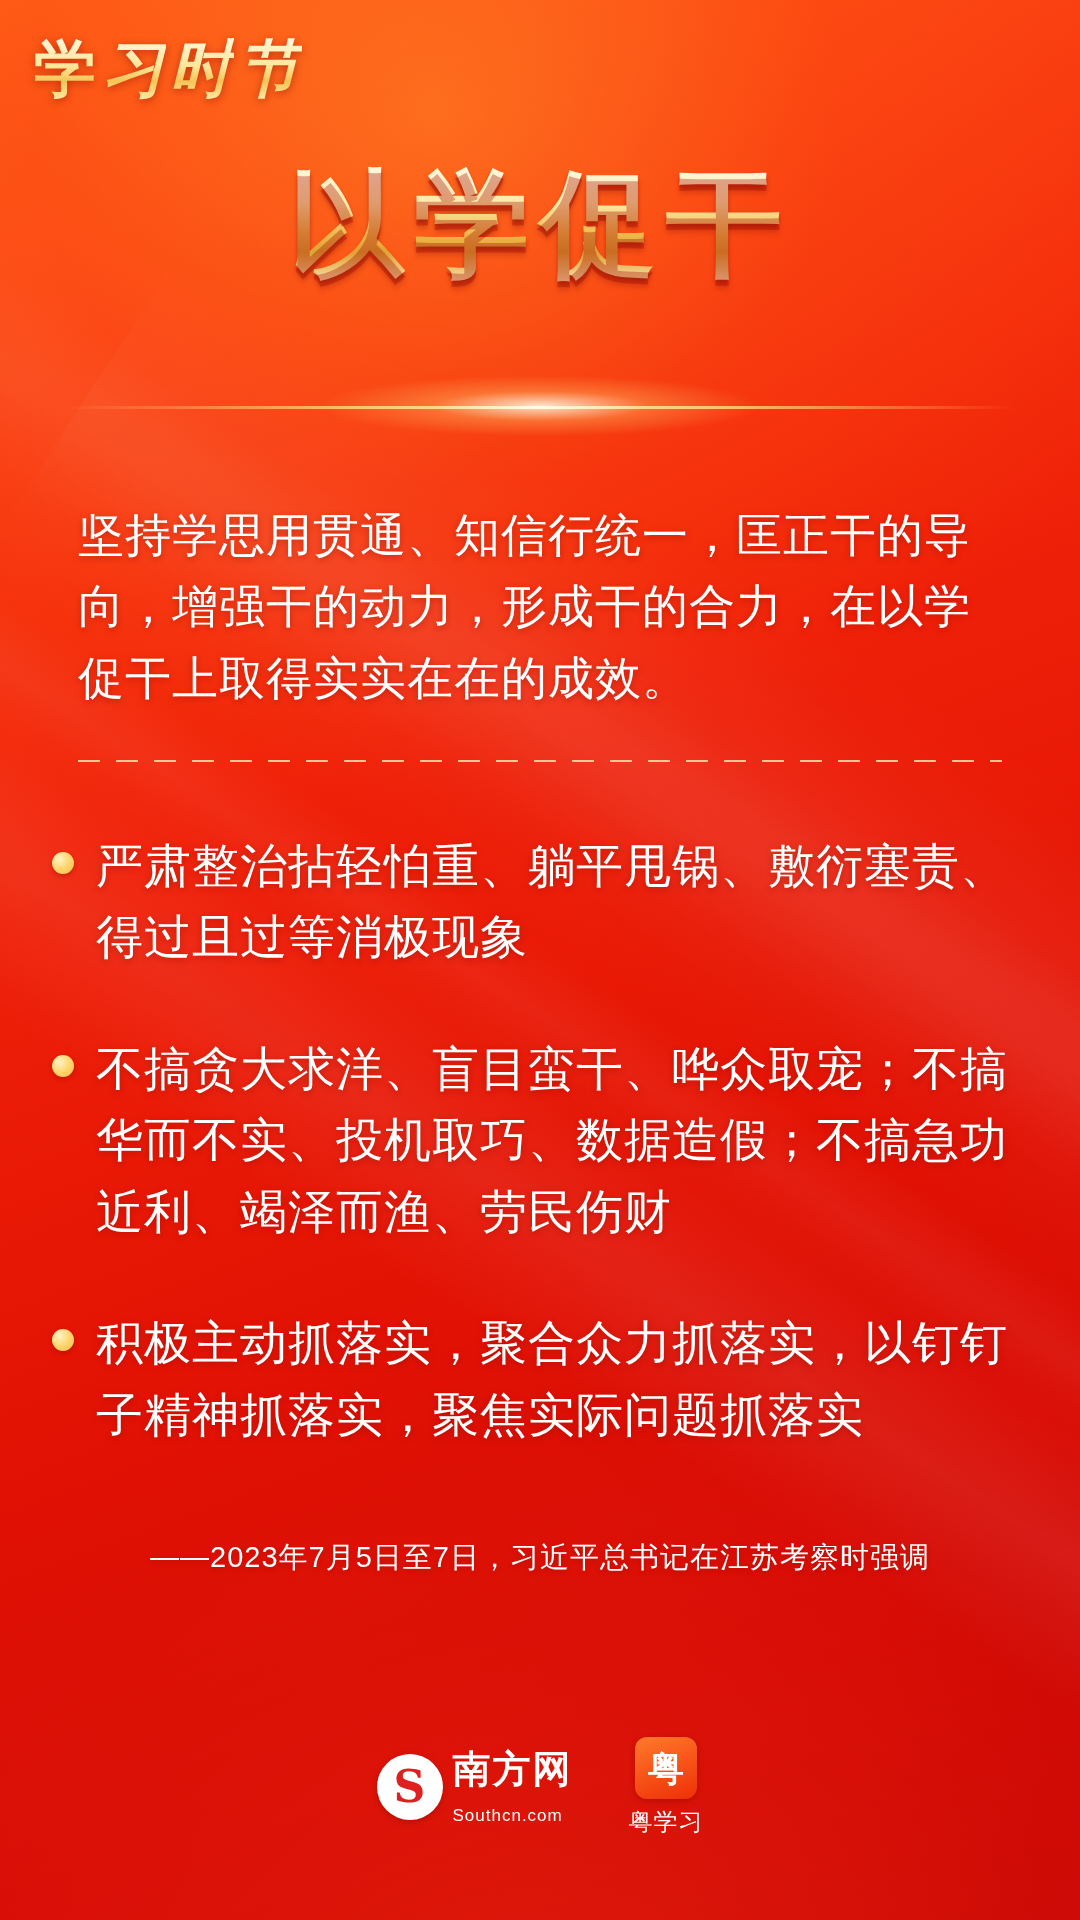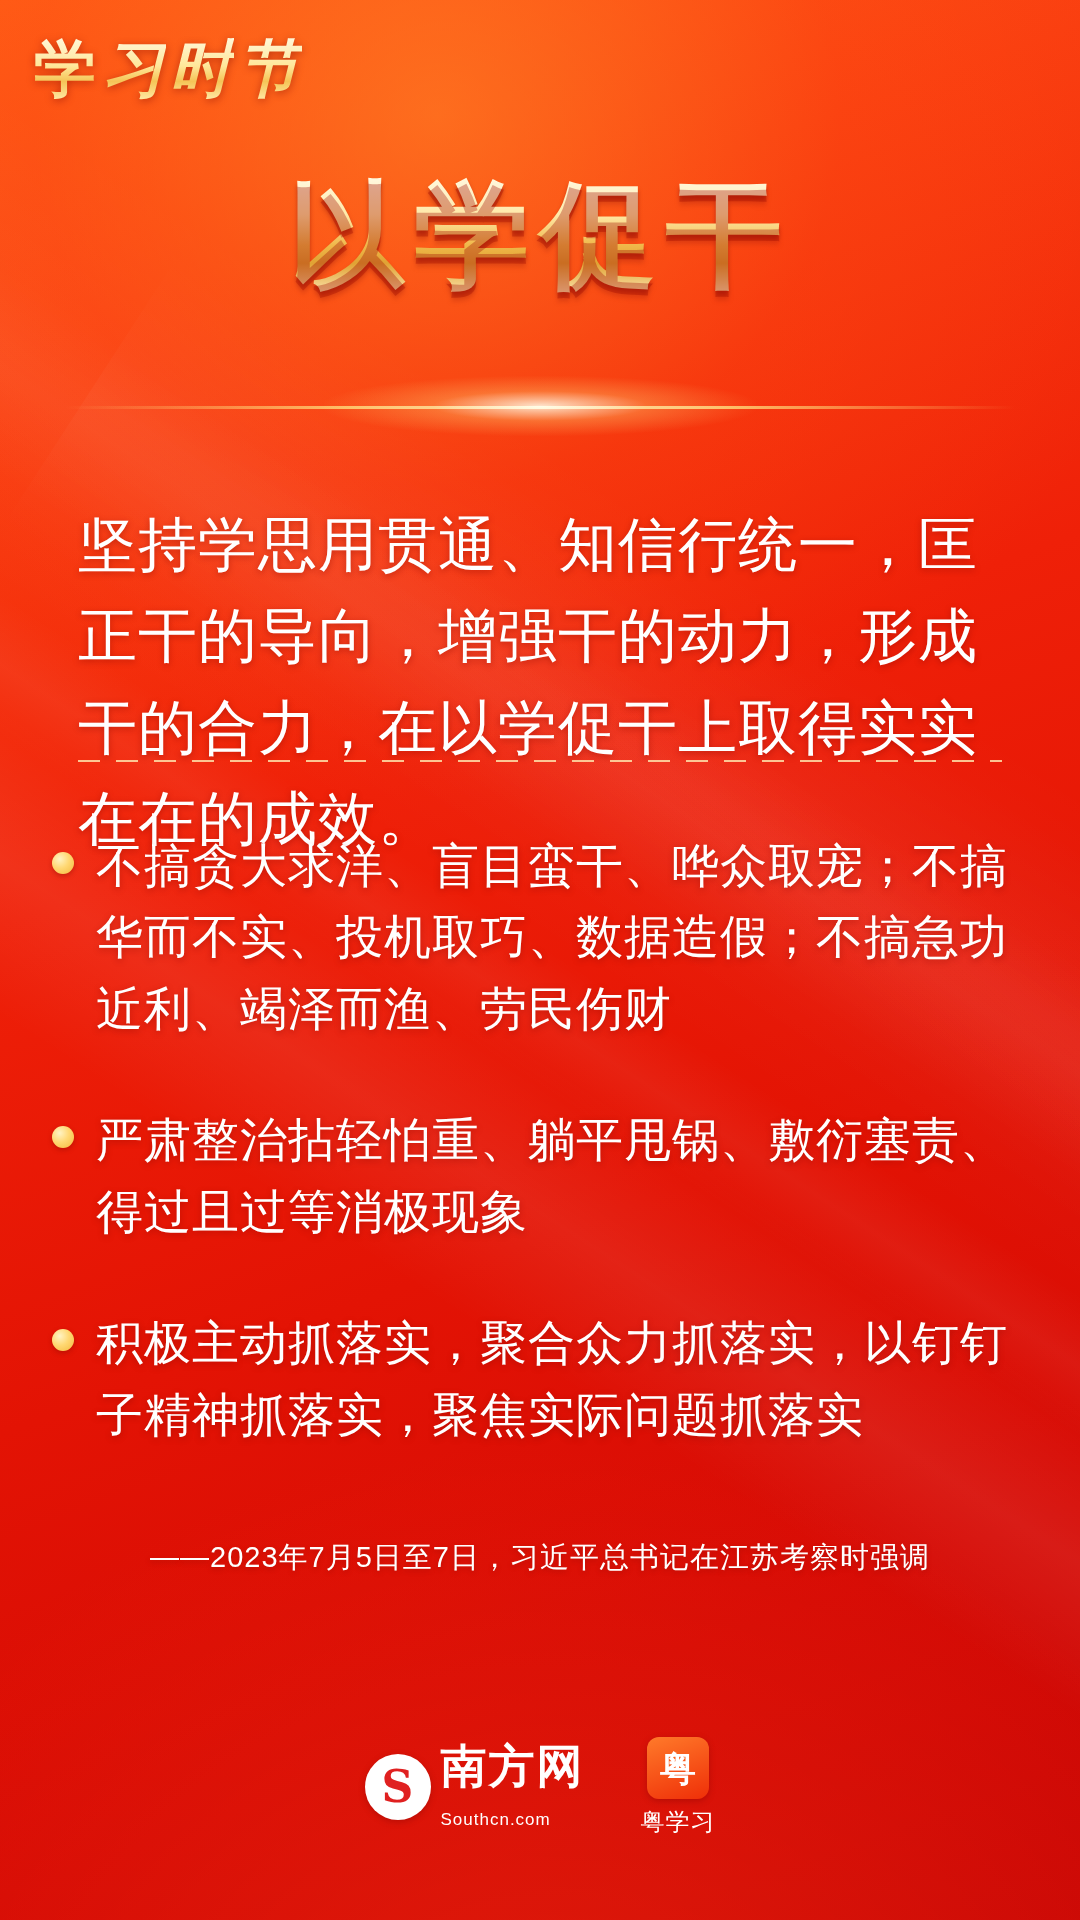--- a/index.html
+++ b/index.html
@@ -81,21 +81,20 @@
     font-family: "DejaVu Serif", serif;
   }
 
   
   .title-wrap {
     position: absolute;
     top: 160px;
     left: 0;
     width: 100%;
     text-align: center;
-    margin-top: 11px;
   }
   .title {
     display: inline-block;
     font-family: "DejaVu Serif", serif;
     font-weight: 700;
     font-size: 116px;
     line-height: 1.1;
     letter-spacing: 10px;
     background: linear-gradient(180deg, #fffbe8 0%, #ffe9a8 34%, #f0b84a 58%, #e0a233 72%, #ffeec0 100%);
     -webkit-background-clip: text;
@@ -132,21 +131,21 @@
   }
 
   
   .quote {
     position: absolute;
     top: 500px;
     left: 78px;
     width: 924px;
     color: #fff;
     font-family: "Liberation Sans", sans-serif;
-    font-size: 59px;
+    font-size: 46px;
     line-height: 1.55;
     letter-spacing: 1px;
     text-shadow: 0 2px 6px rgba(140,10,5,.45);
   }
 
   .divider {
     position: absolute;
     top: 760px;
     left: 78px;
     width: 924px;
@@ -232,22 +231,22 @@
     color: #e02020;
     line-height: 1;
   }
   .logo-southcn .txt {
     display: flex;
     flex-direction: column;
     align-items: flex-start;
     line-height: 1.05;
   }
   .logo-southcn .cn {
-    font-family: Liberation Mono, monospace;
-    font-size: 46px;
+    font-family: Liberation Sans, sans-serif;
+    font-size: 38px;
     font-weight: 700;
     color: #fff;
     letter-spacing: 2px;
   }
   .logo-southcn .en {
     font-family: "Liberation Sans", sans-serif;
     font-size: 17px;
     color: #fff;
     letter-spacing: 1px;
     margin-top: 17px;
@@ -313,25 +312,25 @@
     <div class="bloom"></div>
   </div>
 
   <div class="quote">坚持学思用贯通、知信行统一，匡正干的导向，增强干的动力，形成干的合力，在以学促干上取得实实在在的成效。</div>
 
   <div class="divider"></div>
 
   <div class="points">
     <div class="point">
       <span class="dot"></span>
-      <span class="ptext">不搞贪大求洋、盲目蛮干、哗众取宠；不搞华而不实、投机取巧、数据造假；不搞急功近利、竭泽而渔、劳民伤财</span>
+      <span class="ptext">严肃整治拈轻怕重、躺平甩锅、敷衍塞责、得过且过等消极现象</span>
     </div>
     <div class="point">
       <span class="dot"></span>
-      <span class="ptext">严肃整治拈轻怕重、躺平甩锅、敷衍塞责、得过且过等消极现象</span>
+      <span class="ptext">不搞贪大求洋、盲目蛮干、哗众取宠；不搞华而不实、投机取巧、数据造假；不搞急功近利、竭泽而渔、劳民伤财</span>
     </div>
     <div class="point">
       <span class="dot"></span>
       <span class="ptext">积极主动抓落实，聚合众力抓落实，以钉钉子精神抓落实，聚焦实际问题抓落实</span>
     </div>
   </div>
 
   <div class="source">——2023年7月5日至7日，习近平总书记在江苏考察时强调</div>
 
   <div class="footer">

